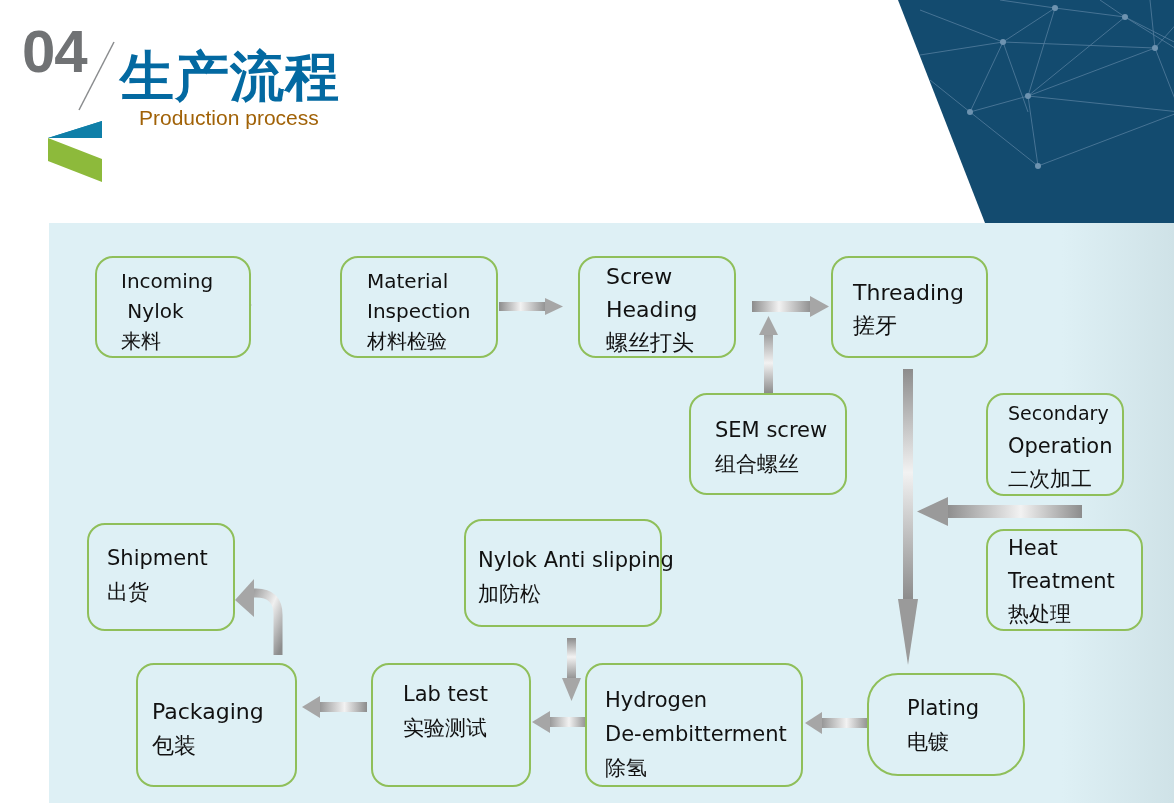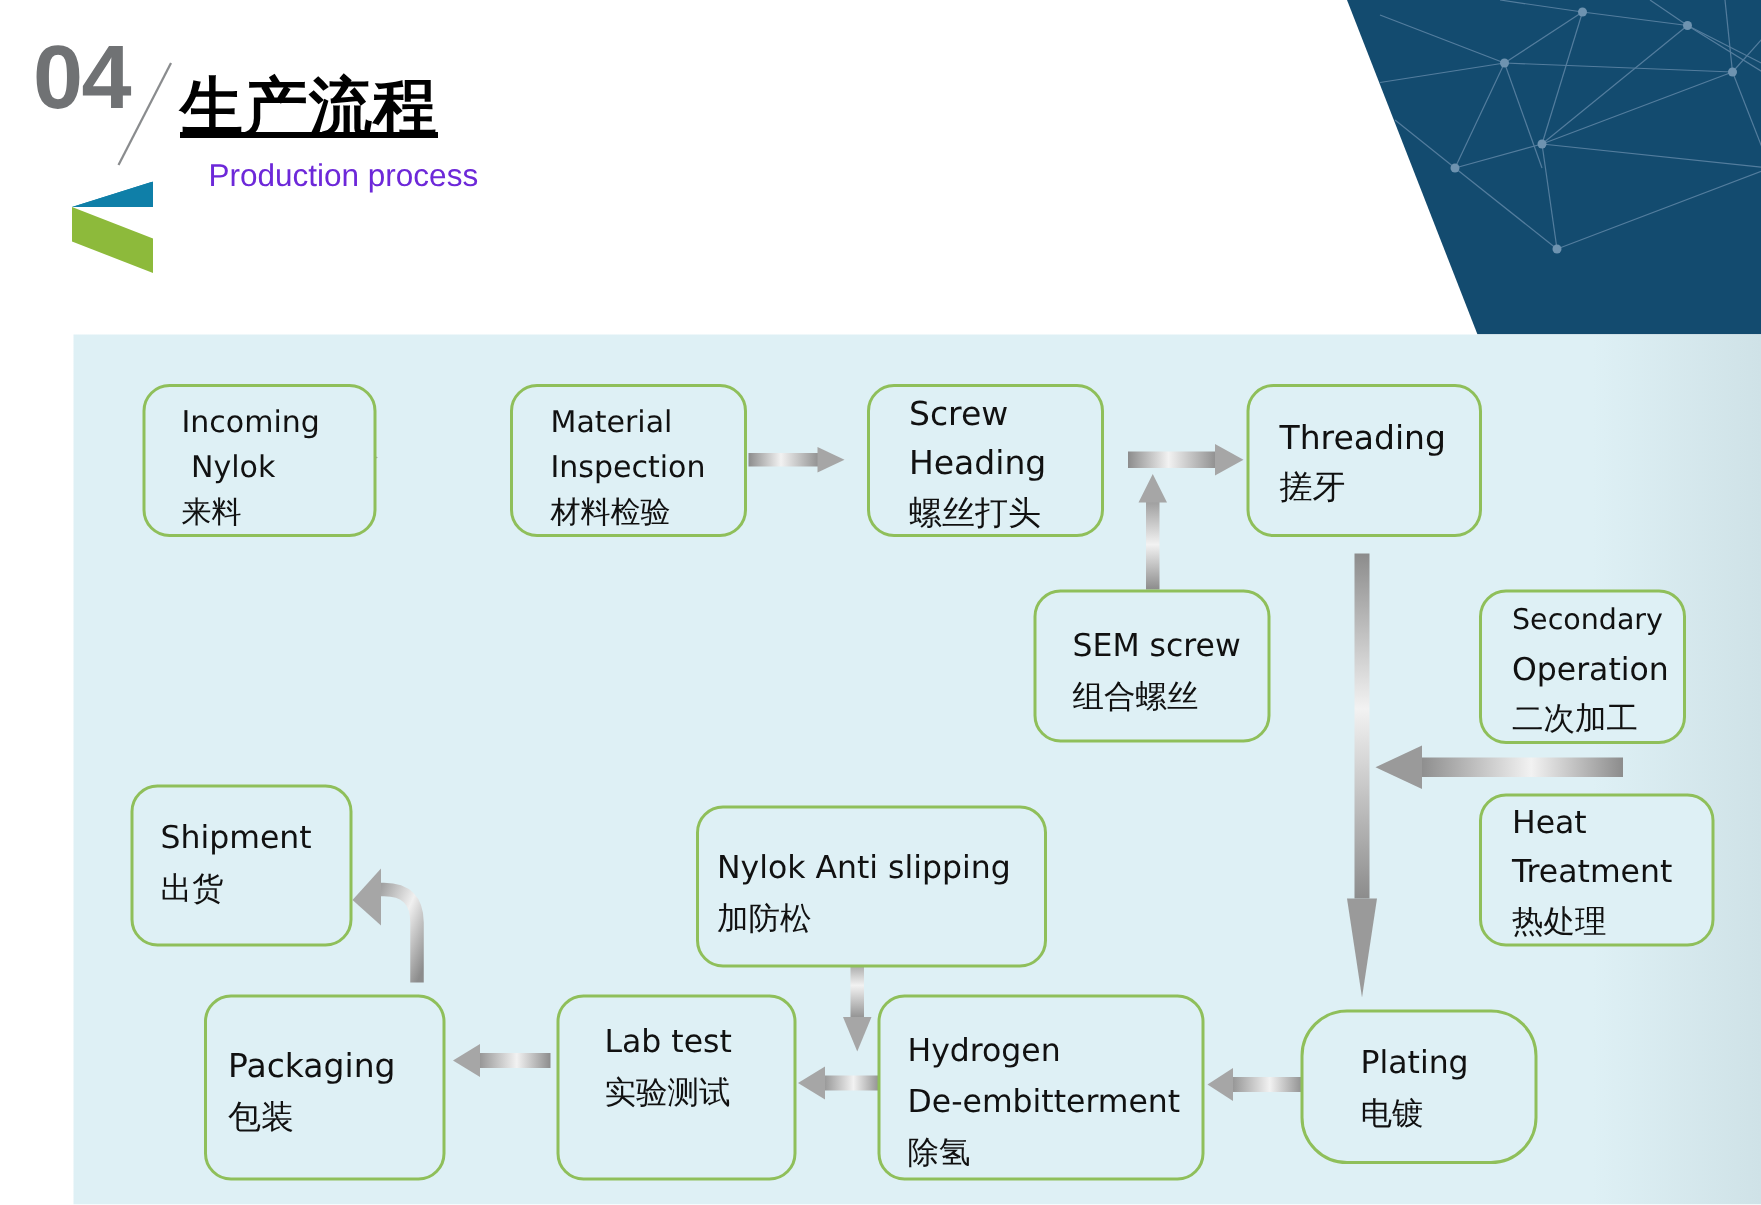--- a/index.html
+++ b/index.html
@@ -10,25 +10,25 @@
   }
   .header-num {
     position: absolute; left: 22px; top: 22px;
     font-family: "Liberation Sans", sans-serif; font-weight: bold;
     font-size: 60px; color: #707274; line-height: 1; letter-spacing: -1px;
   }
   .header-slash-svg { position: absolute; left: 76px; top: 40px; }
   .header-cn {
     position: absolute; left: 120px; top: 50px;
     font-family: "DejaVu Sans", sans-serif; font-weight: bold;
-    font-size: 42px; color: #000000; line-height: 1; letter-spacing: 1px; text-decoration: underline;
+    font-size: 54px; color: #0369a1; line-height: 1; letter-spacing: 1px;
   }
   .header-en {
     position: absolute; left: 139px; top: 107px;
-    font-family: "Liberation Sans", sans-serif; font-size: 21px; color: #6d28d9; line-height: 1;
+    font-family: "Liberation Sans", sans-serif; font-size: 21px; color: #a16207; line-height: 1;
   }
   .logo-mark { position: absolute; left: 48px; top: 121px; }
   .corner-art { position: absolute; left: 850px; top: 0; }
 
   .panel {
     position: absolute; left: 49px; top: 223px; width: 1125px; height: 580px;
     background: linear-gradient(to right, #def0f5 0%, #def0f5 90%, #cfe2e7 100%);
   }
   .node {
     position: absolute; box-sizing: border-box;
@@ -230,21 +230,21 @@
     <span class="line">Plating</span>
     <span class="line cn" style="font-size:21px;">电镀</span>
   </div>
 
   <div class="node" style="left:536px; top:440px; width:218px; height:124px; padding-left:18px; padding-top:18px; line-height:34px; font-size:21px;">
     <span class="line">Hydrogen</span>
     <span class="line">De-embitterment</span>
     <span class="line cn" style="font-size:21px;">除氢</span>
   </div>
 
-  <div class="node" style="left:415px; top:314px; width:234px; height:108px; padding-left:12px; padding-top:22px; line-height:34px; font-size:21px;">
+  <div class="node" style="left:415px; top:296px; width:198px; height:108px; padding-left:12px; padding-top:22px; line-height:34px; font-size:21px;">
     <span class="line">Nylok Anti slipping</span>
     <span class="line cn" style="font-size:21px;">加防松</span>
   </div>
 
   <div class="node" style="left:322px; top:440px; width:160px; height:124px; padding-left:30px; padding-top:12px; line-height:34px; font-size:21px;">
     <span class="line">Lab test</span>
     <span class="line cn" style="font-size:21px;">实验测试</span>
   </div>
 
   <div class="node" style="left:87px; top:440px; width:161px; height:124px; padding-left:14px; padding-top:30px; line-height:34px; font-size:22px;">

